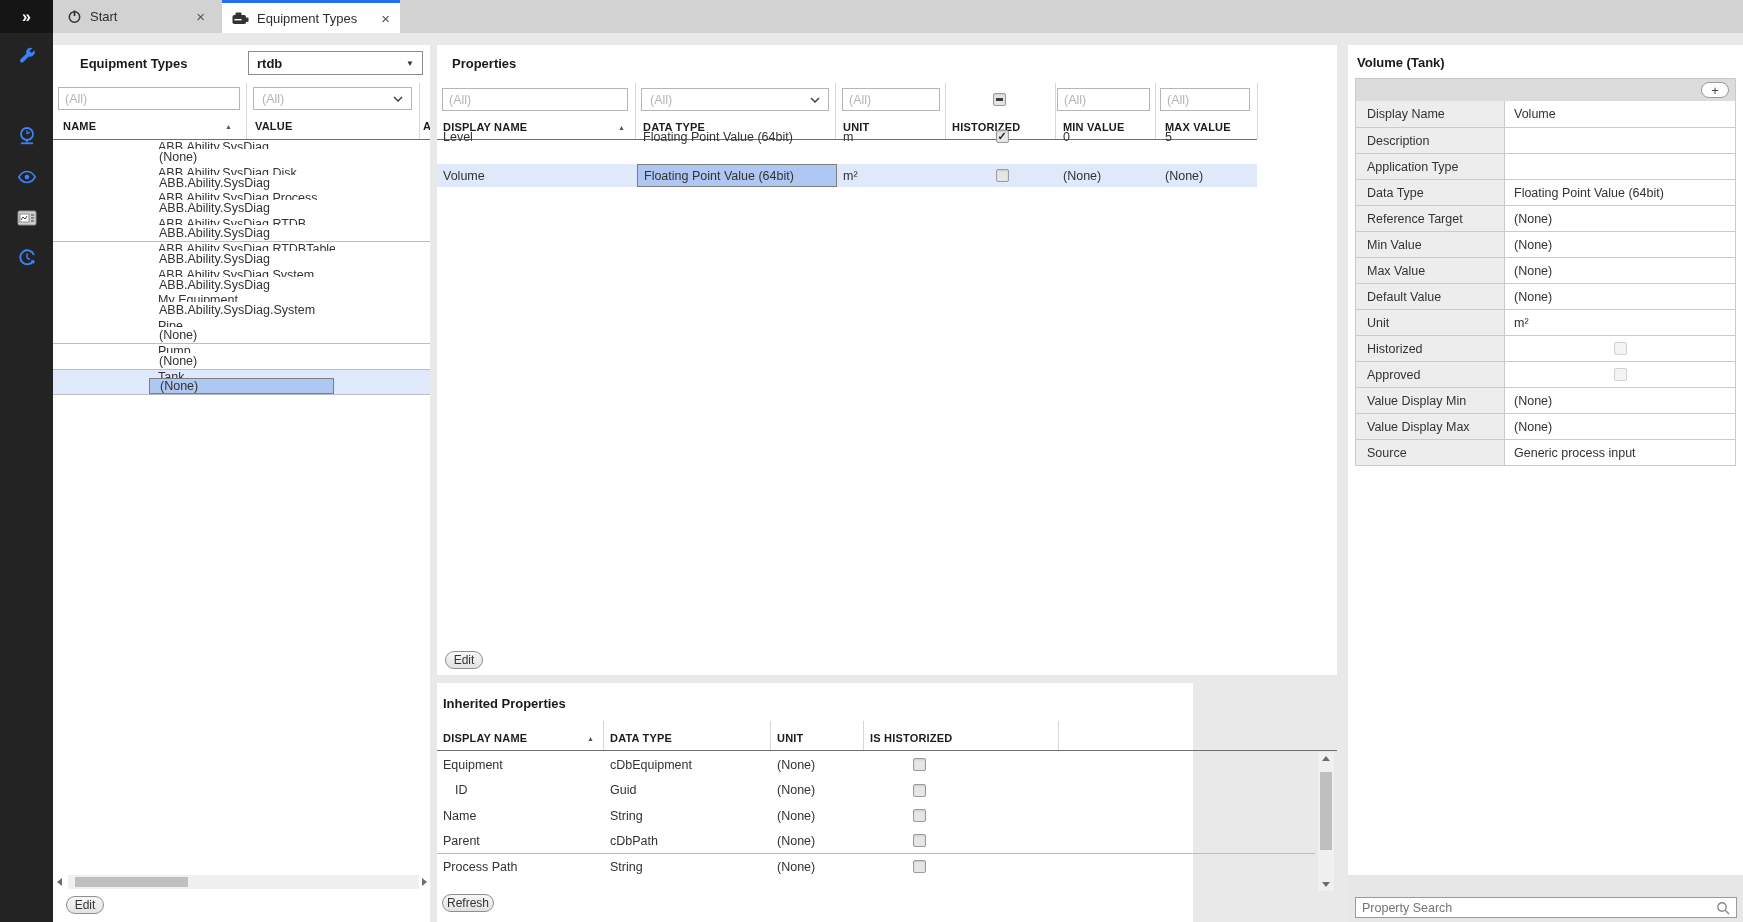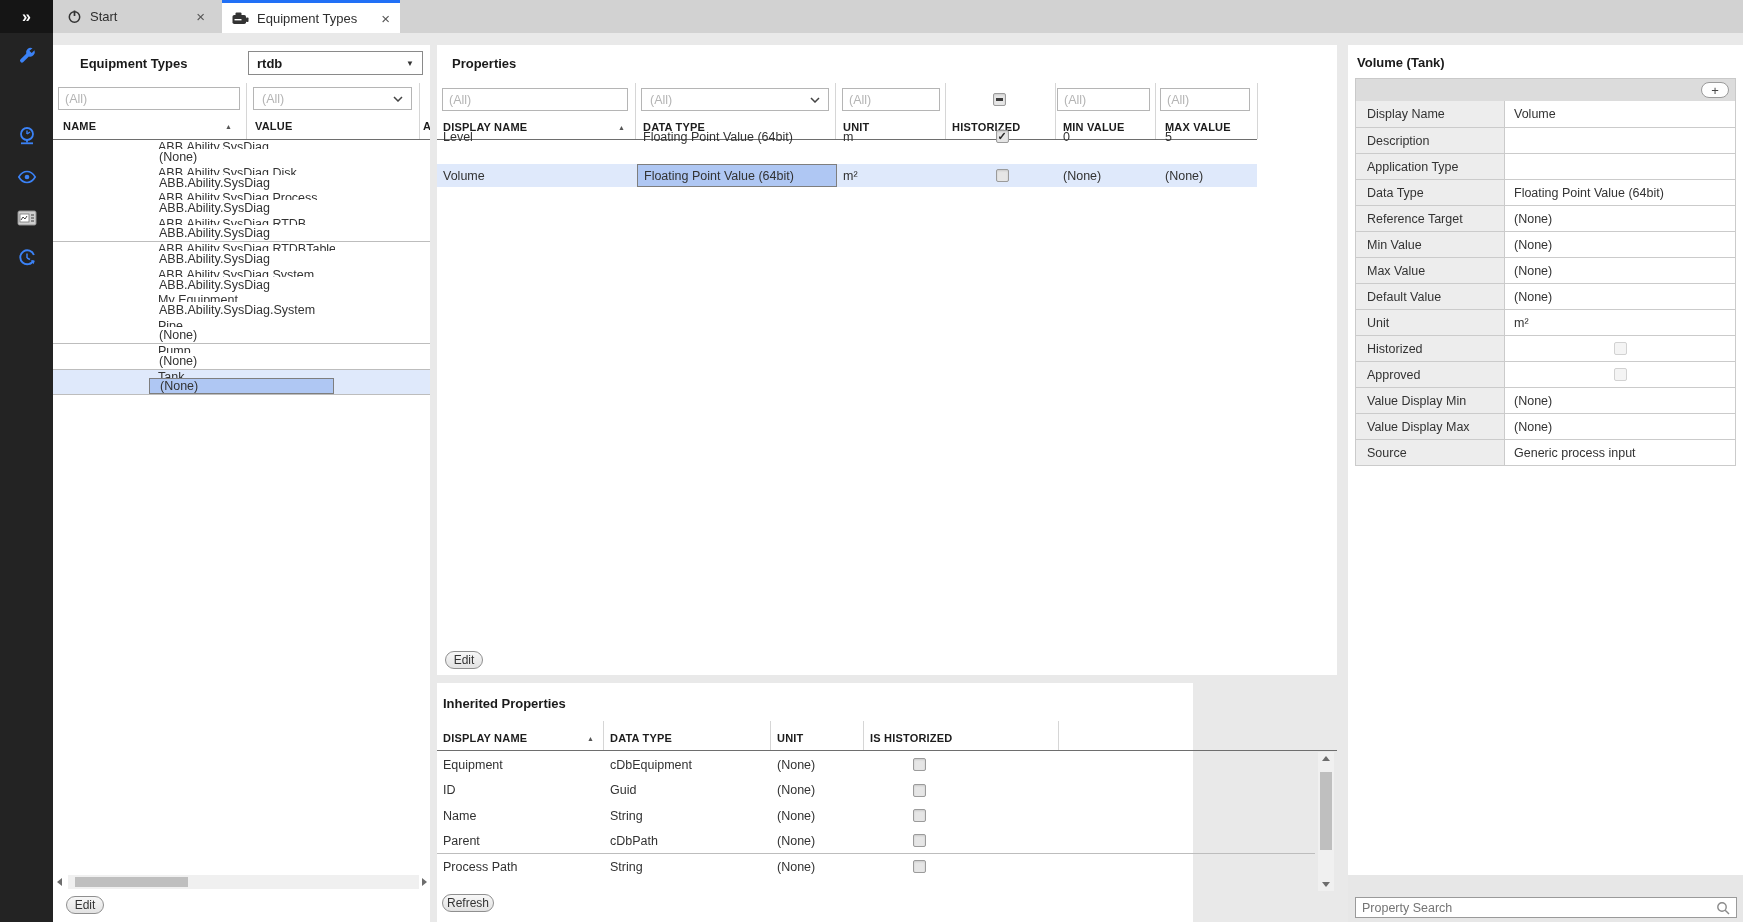--- a/index.html
+++ b/index.html
@@ -317,21 +317,21 @@
   <div class="abs" style="left:0; top:69px; width:878px; height:206px; overflow:hidden;">
     <div class="abs irow" style="top:0;">
       <div class="cell" style="width:167px; padding-left:6px;">Equipment</div>
       <div class="cell" style="width:167px; padding-left:6px;">cDbEquipment</div>
       <div class="cell" style="width:93px; padding-left:6px;">(None)</div>
       <div style="width:110px; display:flex; justify-content:center;">
           <span class="cb"></span>
         </div>
     </div>
     <div class="abs irow" style="top:25.5px;">
-      <div class="cell" style="width:167px; padding-left:6px;">ID</div>
+      <div class="cell" style="width:167px; padding-left:18px;">ID</div>
       <div class="cell" style="width:167px; padding-left:6px;">Guid</div>
       <div class="cell" style="width:93px; padding-left:6px;">(None)</div>
       <div style="width:110px; display:flex; justify-content:center;">
           <span class="cb"></span>
         </div>
     </div>
     <div class="abs irow" style="top:51px;">
       <div class="cell" style="width:167px; padding-left:6px;">Name</div>
       <div class="cell" style="width:167px; padding-left:6px;">String</div>
       <div class="cell" style="width:93px; padding-left:6px;">(None)</div>

